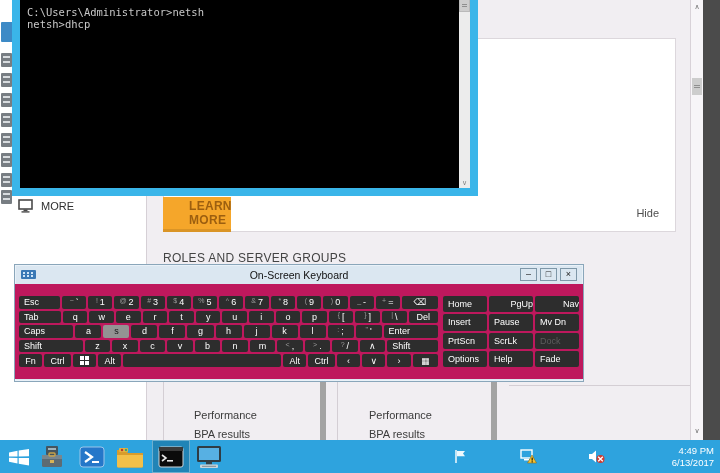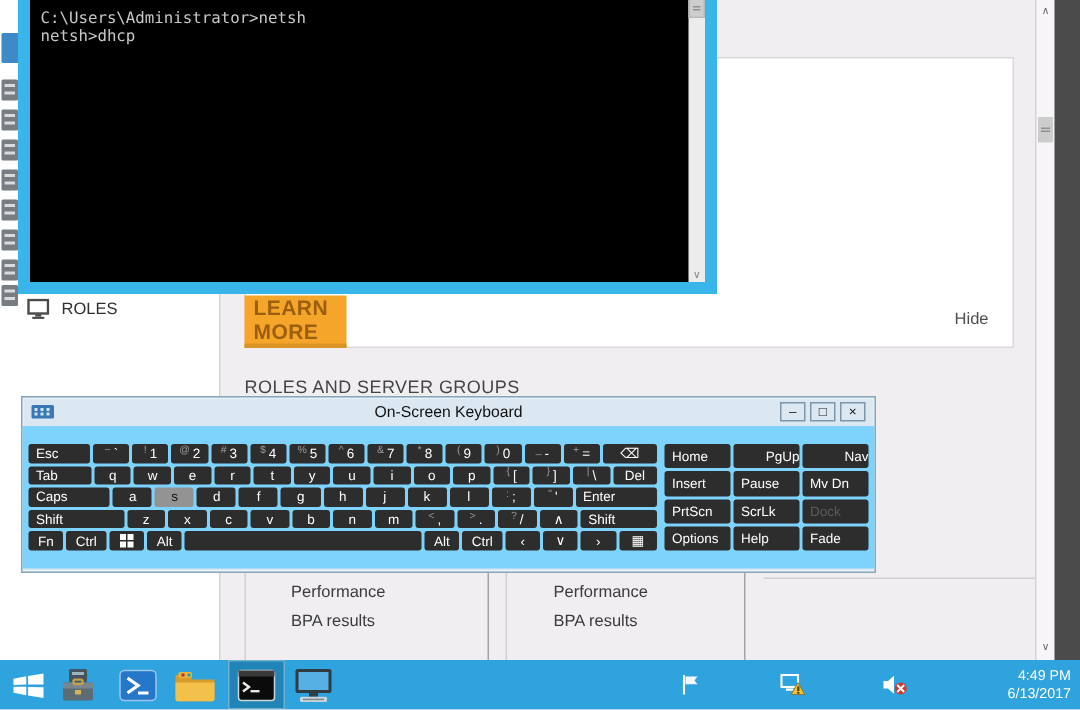--- a/index.html
+++ b/index.html
@@ -10,23 +10,23 @@
   
   #sidebar { position: absolute; left: 0; top: 0; width: 147px; height: 440px; background: #ffffff; border-right: 1px solid #d6d0d6; z-index: 1; }
   .strip-item { position: absolute; left: 1px; width: 11px; height: 14px; background: #777d82; border-radius: 1px; }
   .strip-item .bar { position: absolute; left: 2px; height: 2px; right: 2px; background: #d8dcdf; }
   .strip-item.sel { background: #3d8ac6; width: 12px; height: 20px; }
   .wsus-row { position: absolute; left: 18px; top: 199px; display: flex; align-items: center; gap: 8px; cursor: default; }
   .wsus-label { font-size: 11px; color: #2f2f2f; }
   #welcome-tile { position: absolute; left: 163px; top: 38px; width: 513px; height: 194px; background: #ffffff; border: 1px solid #dcd7dc; z-index: 1; }
   #hide-link { position: absolute; right: 16px; bottom: 12px; font-size: 11px; color: #4e4e4e; cursor: pointer; }
   #learn-more { position: absolute; left: 163px; top: 197px; width: 68px; height: 35px; background: #f5a62a; border-bottom: 3px solid #da9426; z-index: 2; display: flex; align-items: center; padding-left: 6px; cursor: pointer; }
-  #learn-more span { font-size: 14px; font-weight: bold; color: #9c5f10; letter-spacing: .3px; }
+  #learn-more span { font-size: 12px; font-weight: bold; color: #9c5f10; letter-spacing: .3px; margin-left: 20px; }
   #roles-heading { position: absolute; left: 163px; top: 251px; font-size: 12px; color: #444; letter-spacing: .3px; z-index: 1; }
-  .sm-tile { position: absolute; top: 340px; height: 100px; border-left: 1px solid #d4ced4; border-right: 1px solid #a3a3a3; z-index: 0; padding-top: 46px; }
+  .sm-tile { position: absolute; top: 340px; height: 100px; border-left: 1px solid #d4ced4; border-right: 6px solid #a3a3a3; z-index: 0; padding-top: 66px; }
   .sm-tile .tile-item { font-size: 11px; color: #3b3b3b; line-height: 18.5px; cursor: pointer; }
   #tile-1 { left: 163px; width: 163px; padding-left: 30px; }
   #tile-2 { left: 337px; width: 160px; padding-left: 31px; }
   #hline-right { position: absolute; left: 509px; top: 385px; width: 181px; height: 1px; background: #d4ced4; }
 
   
   #main-scrollbar { position: absolute; left: 690px; top: 0; width: 13px; height: 440px; background: #f7f5f8; border-left: 1px solid #d8d2d8; z-index: 1; }
   #main-scrollbar .arr { position: absolute; left: 0; width: 12px; text-align: center; font-size: 7px; color: #6a6a6a; }
   #main-scrollbar .thumb { position: absolute; left: 1px; top: 78px; width: 10px; height: 17px; background: #cdcdcd; display: flex; align-items: center; justify-content: center; }
   #main-scrollbar .grip { width: 6px; border-top: 1px solid #8f8f8f; border-bottom: 1px solid #8f8f8f; height: 3px; }
@@ -41,21 +41,21 @@
   #cmd-scroll .arr-down { position: absolute; bottom: 1px; left: 0; right: 0; text-align: center; font-size: 7px; color: #858585; }
 
   
   #osk { position: absolute; left: 14px; top: 264px; width: 570px; height: 118px; border: 1px solid #8aa6ba; background: #dbe7f1; z-index: 4; box-shadow: 0 0 0 1px #e9f1f8 inset; }
   #osk-titlebar { height: 19px; display: flex; align-items: center; padding: 0 6px; position: relative; }
   #osk-title { position: absolute; left: 0; right: 0; text-align: center; font-size: 10.5px; color: #111; }
   #osk-app-icon { width: 15px; height: 9px; background: #3a78b5; border-radius: 1px; position: relative; z-index: 1; }
   #osk-app-icon i { position: absolute; top: 2px; left: 2px; width: 2px; height: 2px; background: #cfe4f7; box-shadow: 4px 0 #cfe4f7, 8px 0 #cfe4f7, 0 3px #cfe4f7, 4px 3px #cfe4f7, 8px 3px #cfe4f7; }
   #osk-buttons { margin-left: auto; display: flex; gap: 3px; z-index: 1; }
   .win-btn { width: 17px; height: 13px; border: 1px solid #7e97a8; font-size: 9px; line-height: 11px; text-align: center; color: #222; background: transparent; cursor: pointer; font-family: "Liberation Sans", sans-serif; }
-  #osk-body { height: calc(100% - 21px); background: #7dd3fc; display: flex; gap: 5px; padding: 12px 4px; }
+  #osk-body { height: calc(100% - 21px); background: #be185d; display: flex; gap: 5px; padding: 12px 4px; }
   #osk-main { flex: 1; display: flex; flex-direction: column; gap: 2px; min-width: 0; }
   #osk-nav { width: 136px; display: flex; flex-direction: column; gap: 2px; }
   .kb-row { flex: 1; display: flex; gap: 2px; min-height: 0; }
   .key { flex: 1 1 0; min-width: 0; display: flex; align-items: center; justify-content: center; background: #2d2d2d; border-radius: 2px; color: #fff; font-size: 9px; cursor: pointer; overflow: hidden; }
   .key.left { justify-content: flex-start; padding-left: 5px; }
   .key.hl { background: #939393; color: #151515; }
   .key.dis { color: #5c5c5c; text-align: right; }
   .key .sh { font-size: 7px; color: #9b9b9b; margin-right: 2px; transform: translateY(-2px); }
   .key .winlogo { display: grid; grid-template-columns: 4px 4px; grid-template-rows: 4px 4px; gap: 1px; }
   .key .winlogo i { background: #fff; }
@@ -108,21 +108,21 @@
           <i class="bar" style="top: 3px;"></i>
           <i class="bar" style="top: 8px;"></i>
         </div>
       </div>
     <div class="wsus-row">
       <svg width="15" height="14" viewBox="0 0 15 14">
         <rect x="1" y="1" width="13" height="9" fill="none" stroke="#4a4a4a" stroke-width="1.6"></rect>
         <rect x="5.5" y="10.5" width="4" height="1.6" fill="#4a4a4a"></rect>
         <rect x="3.5" y="12.2" width="8" height="1.4" fill="#4a4a4a"></rect>
       </svg>
-      <span class="wsus-label">ROLES</span>
+      <span class="wsus-label">MORE</span>
     </div>
   </div>
 
   <div id="welcome-tile">
     <span id="hide-link">Hide</span>
   </div>
   <div id="learn-more">
     <span>LEARN MORE</span>
   </div>
   <div id="roles-heading">ROLES AND SERVER GROUPS</div>

